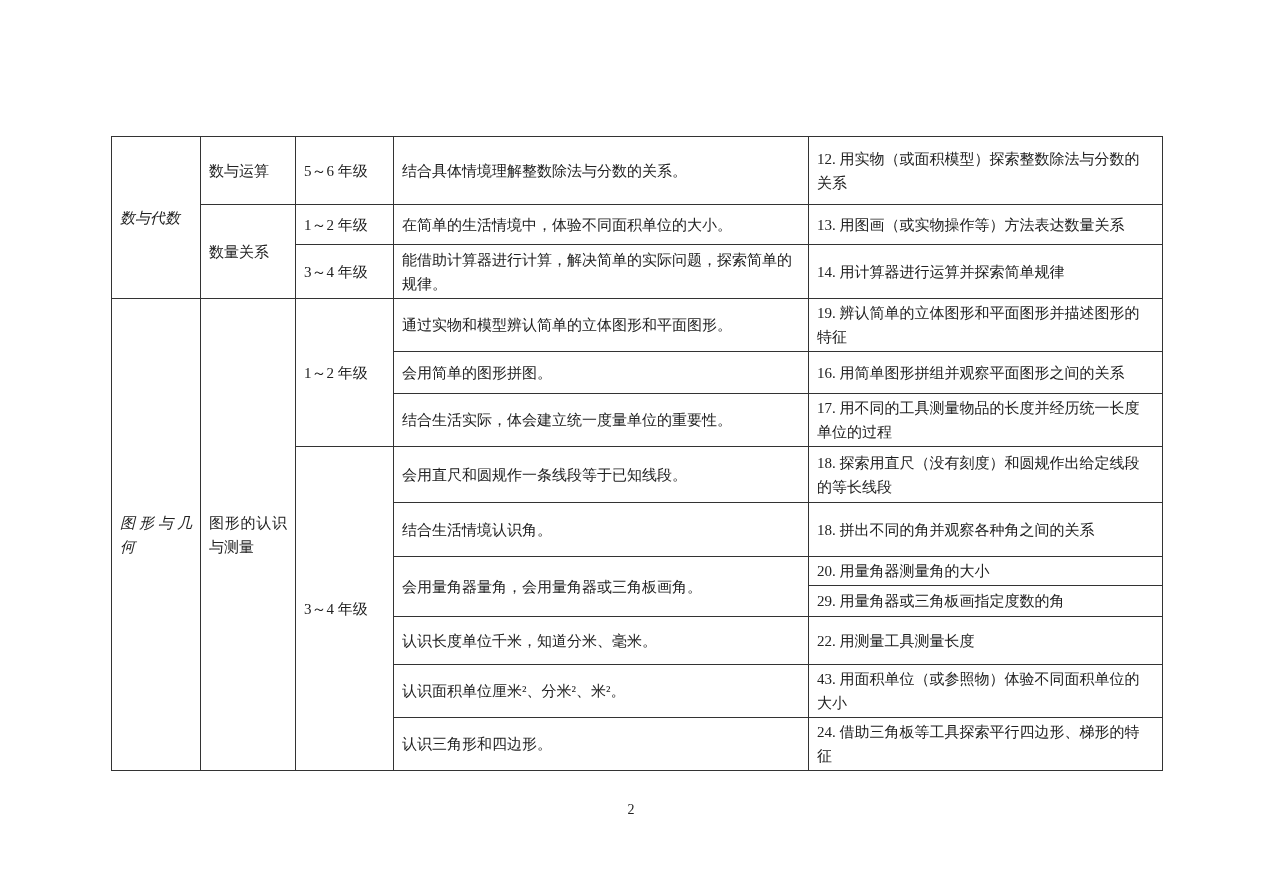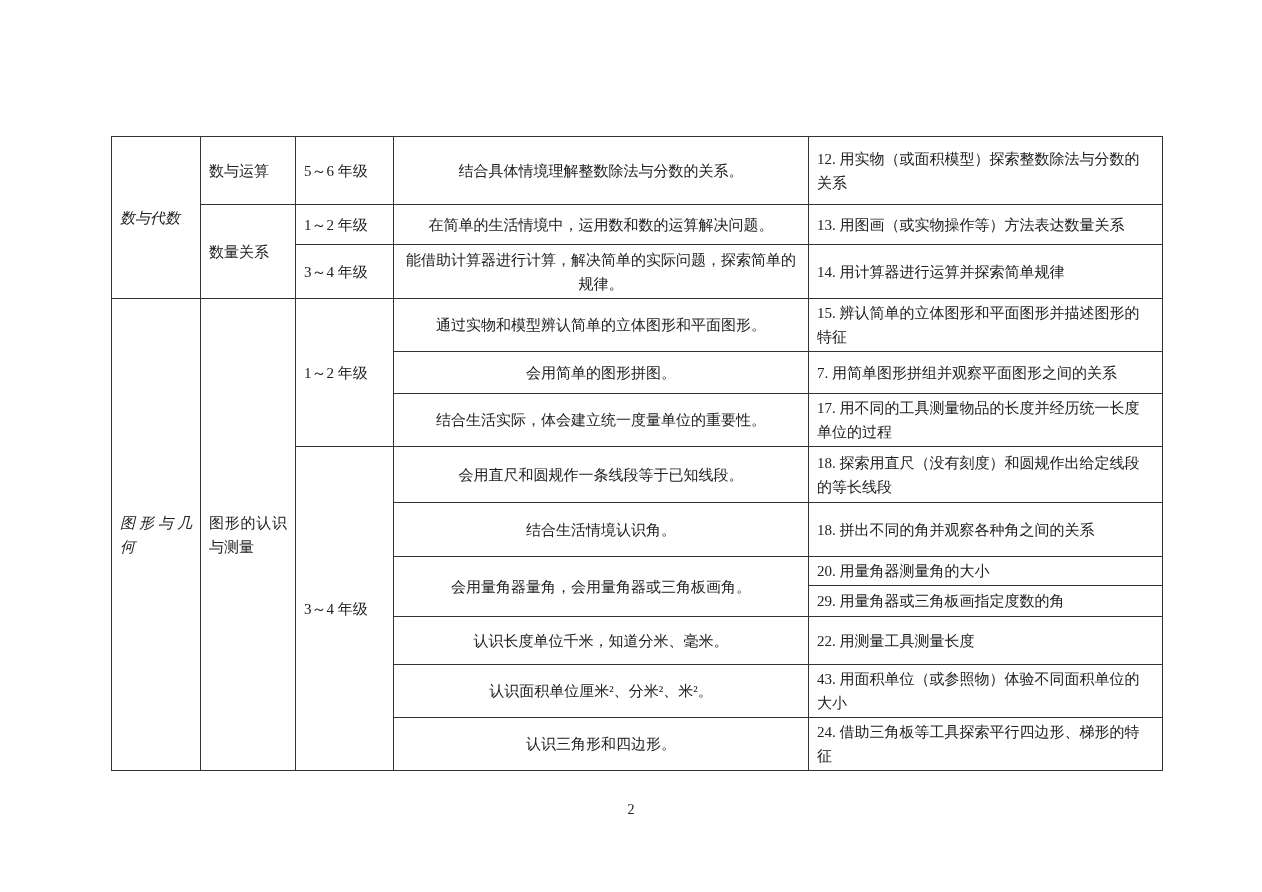--- a/index.html
+++ b/index.html
@@ -34,21 +34,21 @@
     text-justify: inter-ideograph;
     padding: 2px 9px;
     font-style: italic;
   }
   td.col-strand {
     text-align: justify;
     text-justify: inter-ideograph;
     padding: 2px 10px;
   }
   td.col-grade { padding: 2px 8px; }
-  td.col-desc  { padding: 2px 8px; text-align: center; }
+  td.col-desc  { padding: 2px 8px; }
   td.col-item  { padding: 2px 8px; }
   .page-number {
     position: absolute;
     top: 800px;
     left: 0;
     width: 100%;
     text-align: center;
     font-size: 14px;
     line-height: 20px;
     color: #212121;
@@ -71,38 +71,38 @@
       <tr style="height:68px">
         <td class="col-area" rowspan="3">数与代数</td>
         <td class="col-strand">数与运算</td>
         <td class="col-grade">5～6 年级</td>
         <td class="col-desc">结合具体情境理解整数除法与分数的关系。</td>
         <td class="col-item">12. 用实物（或面积模型）探索整数除法与分数的关系</td>
       </tr>
       <tr style="height:40px">
         <td class="col-strand" rowspan="2">数量关系</td>
         <td class="col-grade">1～2 年级</td>
-        <td class="col-desc">在简单的生活情境中，运用数和数的运算解决问题。</td>
+        <td class="col-desc">在简单的生活情境中，体验不同面积单位的大小。</td>
         <td class="col-item">13. 用图画（或实物操作等）方法表达数量关系</td>
       </tr>
       <tr style="height:54px">
         <td class="col-grade">3～4 年级</td>
         <td class="col-desc">能借助计算器进行计算，解决简单的实际问题，探索简单的规律。</td>
         <td class="col-item">14. 用计算器进行运算并探索简单规律</td>
       </tr>
       <tr style="height:45px">
         <td class="col-area" rowspan="10">图形与几何</td>
         <td class="col-strand" rowspan="10">图形的认识与测量</td>
         <td class="col-grade" rowspan="3">1～2 年级</td>
         <td class="col-desc">通过实物和模型辨认简单的立体图形和平面图形。</td>
-        <td class="col-item">15. 辨认简单的立体图形和平面图形并描述图形的特征</td>
+        <td class="col-item">19. 辨认简单的立体图形和平面图形并描述图形的特征</td>
       </tr>
       <tr style="height:42px">
         <td class="col-desc">会用简单的图形拼图。</td>
-        <td class="col-item">7. 用简单图形拼组并观察平面图形之间的关系</td>
+        <td class="col-item">16. 用简单图形拼组并观察平面图形之间的关系</td>
       </tr>
       <tr style="height:47px">
         <td class="col-desc">结合生活实际，体会建立统一度量单位的重要性。</td>
         <td class="col-item">17. 用不同的工具测量物品的长度并经历统一长度单位的过程</td>
       </tr>
       <tr style="height:56px">
         <td class="col-grade" rowspan="7">3～4 年级</td>
         <td class="col-desc">会用直尺和圆规作一条线段等于已知线段。</td>
         <td class="col-item">18. 探索用直尺（没有刻度）和圆规作出给定线段的等长线段</td>
       </tr>

